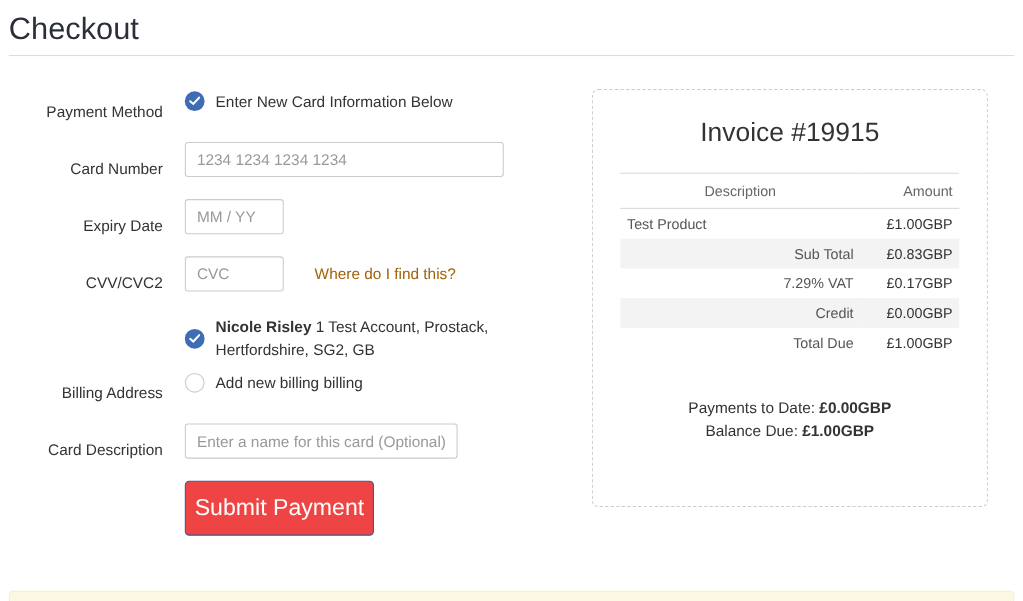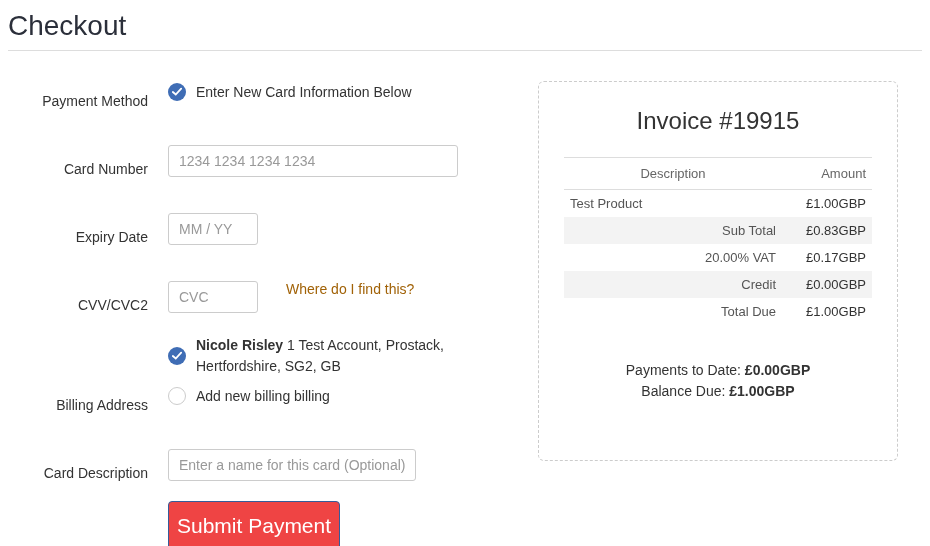--- a/index.html
+++ b/index.html
@@ -68,21 +68,20 @@
       background: #fff;
     }
     .radio-selected svg { width: 10px; height: 10px; }
     input[type="text"] {
       border: 1px solid #ccc;
       border-radius: 3px;
       padding: 7px 10px;
       font-size: 14px;
       color: #555;
       outline: none;
-      margin-top: 16px;
     }
     input[type="text"]::placeholder { color: #999; }
     .inp-full { width: 290px; }
     .inp-sm { width: 90px; }
     .link {
       color: #a16207;
       text-decoration: none;
       margin-left: 28px;
     }
     .btn-primary {
@@ -239,21 +238,21 @@
       <tbody>
         <tr>
           <td class="inv-desc left">Test Product</td>
           <td class="inv-amt">£1.00GBP</td>
         </tr>
         <tr>
           <td class="inv-desc">Sub Total</td>
           <td class="inv-amt">£0.83GBP</td>
         </tr>
         <tr>
-          <td class="inv-desc">20.00% VAT</td>
+          <td class="inv-desc">7.29% VAT</td>
           <td class="inv-amt">£0.17GBP</td>
         </tr>
         <tr>
           <td class="inv-desc">Credit</td>
           <td class="inv-amt">£0.00GBP</td>
         </tr>
         <tr>
           <td class="inv-desc">Total Due</td>
           <td class="inv-amt">£1.00GBP</td>
         </tr>

